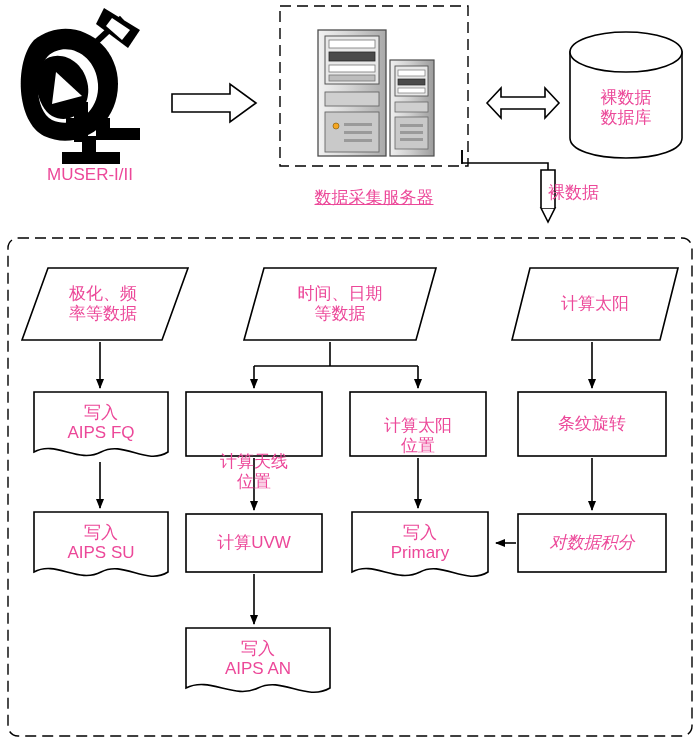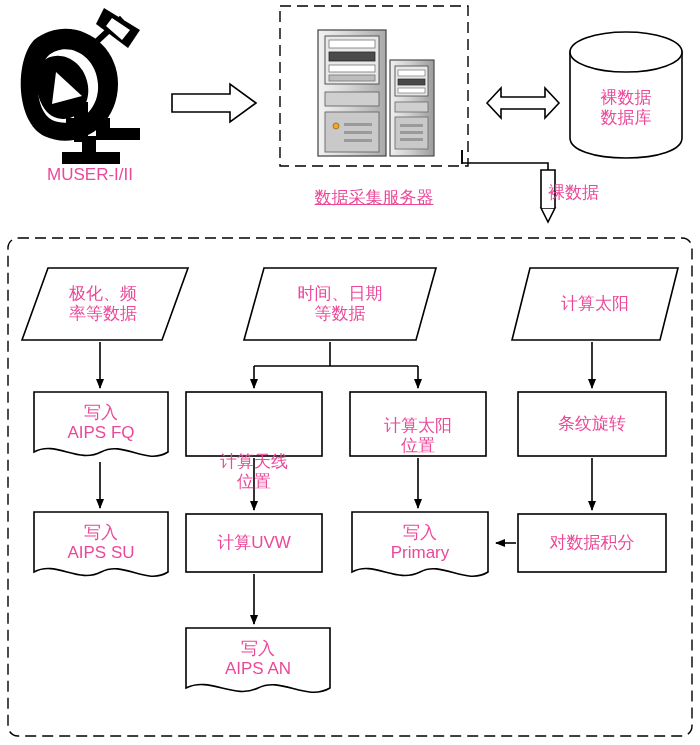--- a/index.html
+++ b/index.html
@@ -199,15 +199,15 @@
 AIPS AN</div>
   <div class="node-label lbl-17" style="left:352px; top:516px; width:136px; height:54px;">写入
 Primary</div>
 
   <div class="node-label lbl-17" style="left:186px; top:396px; width:136px; height:56px;margin-top:48px;">计算天线
 位置</div>
   <div class="node-label lbl-17" style="left:350px; top:408px; width:136px; height:56px;">计算太阳
 位置</div>
   <div class="node-label lbl-17" style="left:186px; top:529px; width:136px; height:28px;">计算UVW</div>
   <div class="node-label lbl-17" style="left:518px; top:410px; width:148px; height:28px;">条纹旋转</div>
-  <div class="node-label lbl-17" style="left:518px; top:529px; width:148px; height:28px;">对数据积分</div>
+  <div class="node-label lbl-17" style="left:518px; top:529px; width:148px; height:28px;font-style:italic;">对数据积分</div>
 
 </div>
 
 </body></html>

